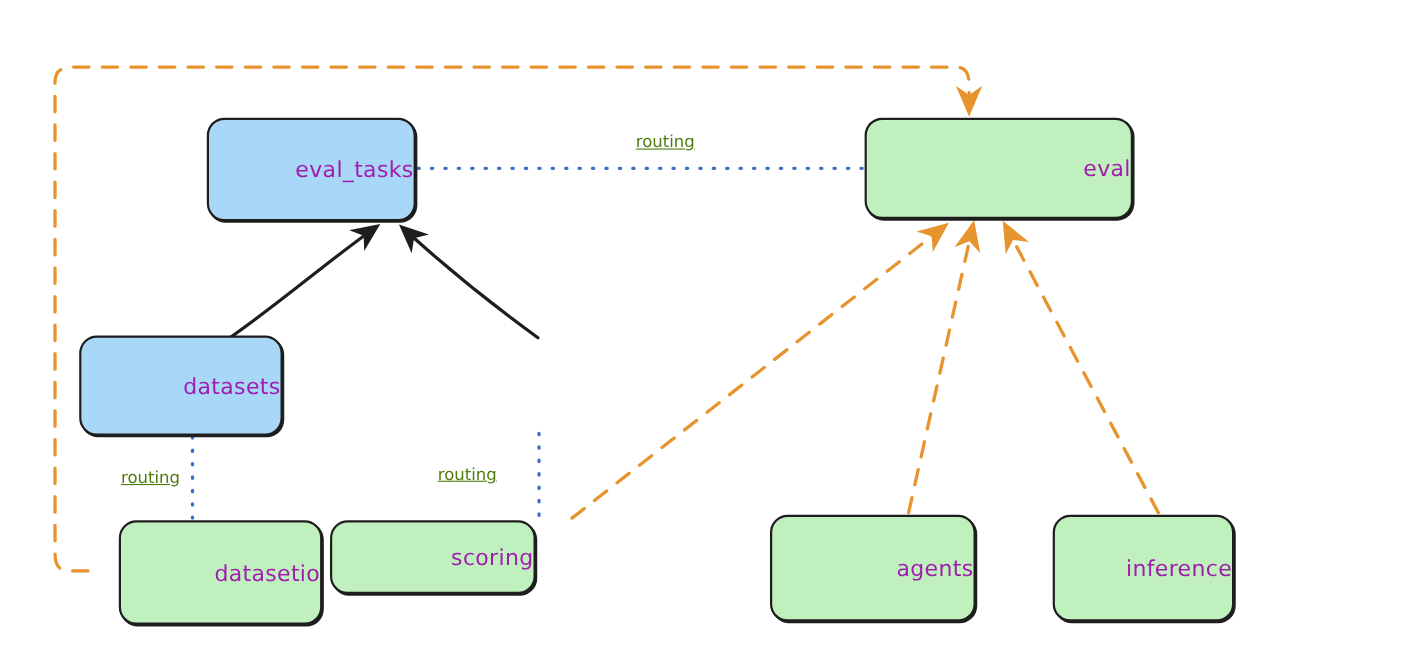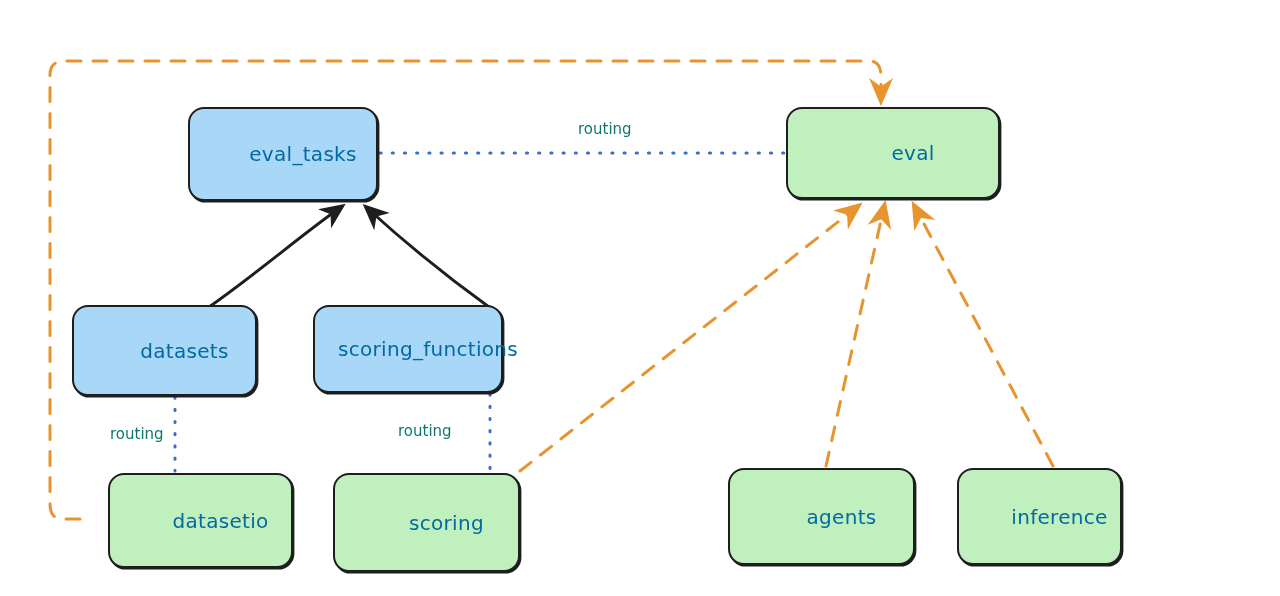--- a/index.html
+++ b/index.html
@@ -23,43 +23,44 @@
     top: 0;
     width: 1280px;
     height: 596px;
     pointer-events: none;
   }
   .node {
     position: absolute;
     box-sizing: border-box;
     display: flex;
     align-items: center;
-    justify-content: center;
+    justify-content: flex-end;
     border: 2.6px solid #1e1e1e;
     border-radius: 16px;
     box-shadow: 1.4px 1.6px 0 0 #1e1e1e;
     font-size: 20px;
     letter-spacing: 0.3px;
-    color: #0369a1;
+    color: #a21caf;
     font-family: "DejaVu Sans", sans-serif;
     padding-left: 40px;
   }
   .node .node-label {
     pointer-events: none;
     white-space: nowrap;
   }
   .node.blue { background: #a8d7f7; }
   .node.green { background: #c0f0bd; }
 
   .edge-label {
     position: absolute;
     font-size: 15px;
-    color: #0f766e;
+    color: #4d7c0f;
     font-family: "DejaVu Sans", sans-serif;
     white-space: nowrap;
+    text-decoration: underline;
   }
 </style>
 </head>
 <body>
 
 <div id="canvas">
 
   <svg class="layer" viewBox="0 0 1280 596">
     <defs>
       <marker id="arrow-black" markerWidth="10" markerHeight="10" refX="7" refY="4" orient="auto">
@@ -104,41 +105,38 @@
 
     <g>
       <path d="M 1053 466 L 915 207" fill="none" stroke="#e8942e" stroke-width="3" stroke-linecap="round" stroke-dasharray="14 12" marker-end="url(#arrow-orange)"></path>
     </g>
   </svg>
 
   <div class="node blue" style="left:188px; top:107px; width:190px; height:94px;">
     <span class="node-label">eval_tasks</span>
   </div>
 
-  <div class="node green" style="left:786px; top:107px; width:214px; height:92px;">
+  <div class="node green" style="left:786px; top:107px; width:244px; height:92px;">
     <span class="node-label">eval</span>
   </div>
 
   <div class="node blue" style="left:72px; top:305px; width:185px; height:91px;">
     <span class="node-label">datasets</span>
   </div>
 
-  <div class="node blue" style="left:313px; top:305px; width:190px; height:88px;">
-    <span class="node-label">scoring_functions</span>
-  </div>
 
   <div class="node green" style="left:82px; top:473px; width:185px; height:95px;margin-left:26px;">
     <span class="node-label">datasetio</span>
   </div>
 
-  <div class="node green" style="left:333px; top:473px; width:187px; height:99px;">
+  <div class="node green" style="left:300px; top:473px; width:187px; height:67px;">
     <span class="node-label">scoring</span>
   </div>
 
-  <div class="node green" style="left:728px; top:468px; width:187px; height:97px;">
+  <div class="node green" style="left:700px; top:468px; width:187px; height:97px;">
     <span class="node-label">agents</span>
   </div>
 
   <div class="node green" style="left:957px; top:468px; width:165px; height:97px;">
     <span class="node-label">inference</span>
   </div>
 
   <div class="edge-label" style="left:578px; top:120px;">routing</div>
 
   <div class="edge-label" style="left:110px; top:425px;">routing</div>

